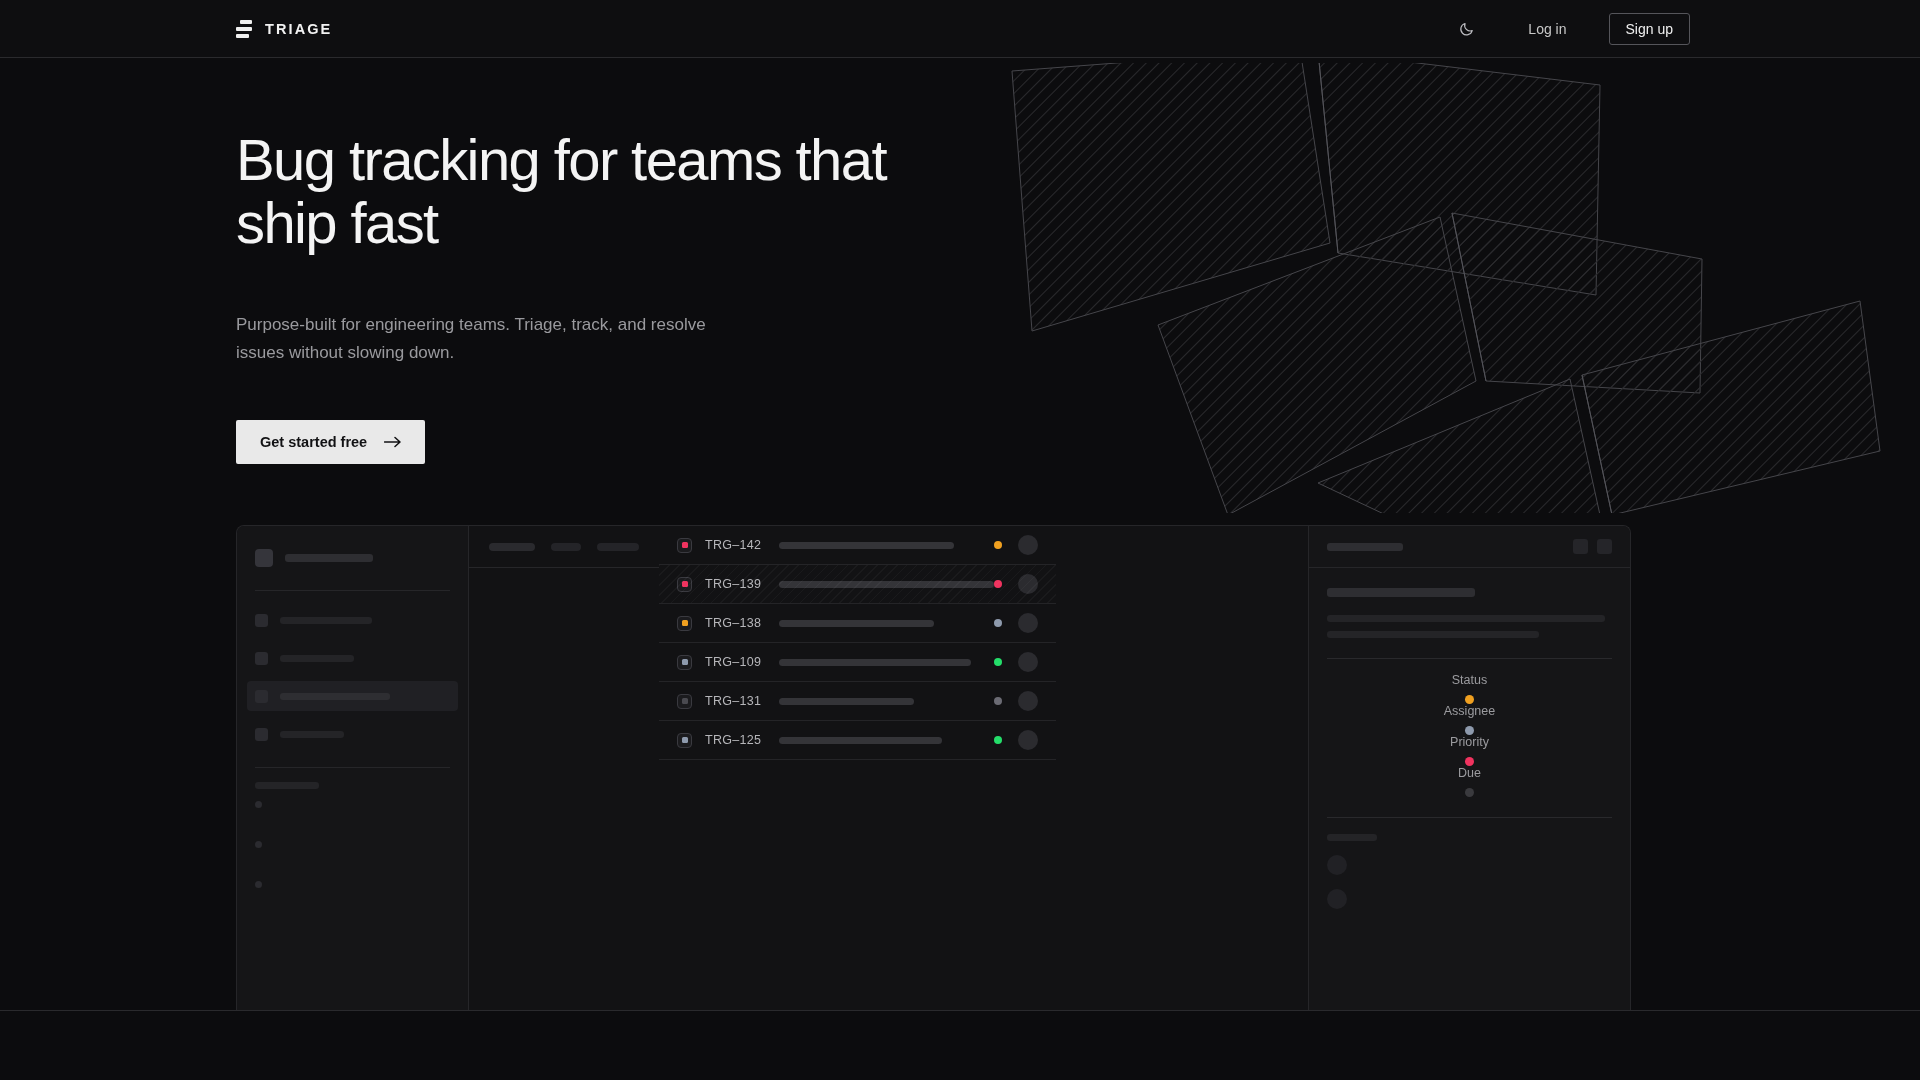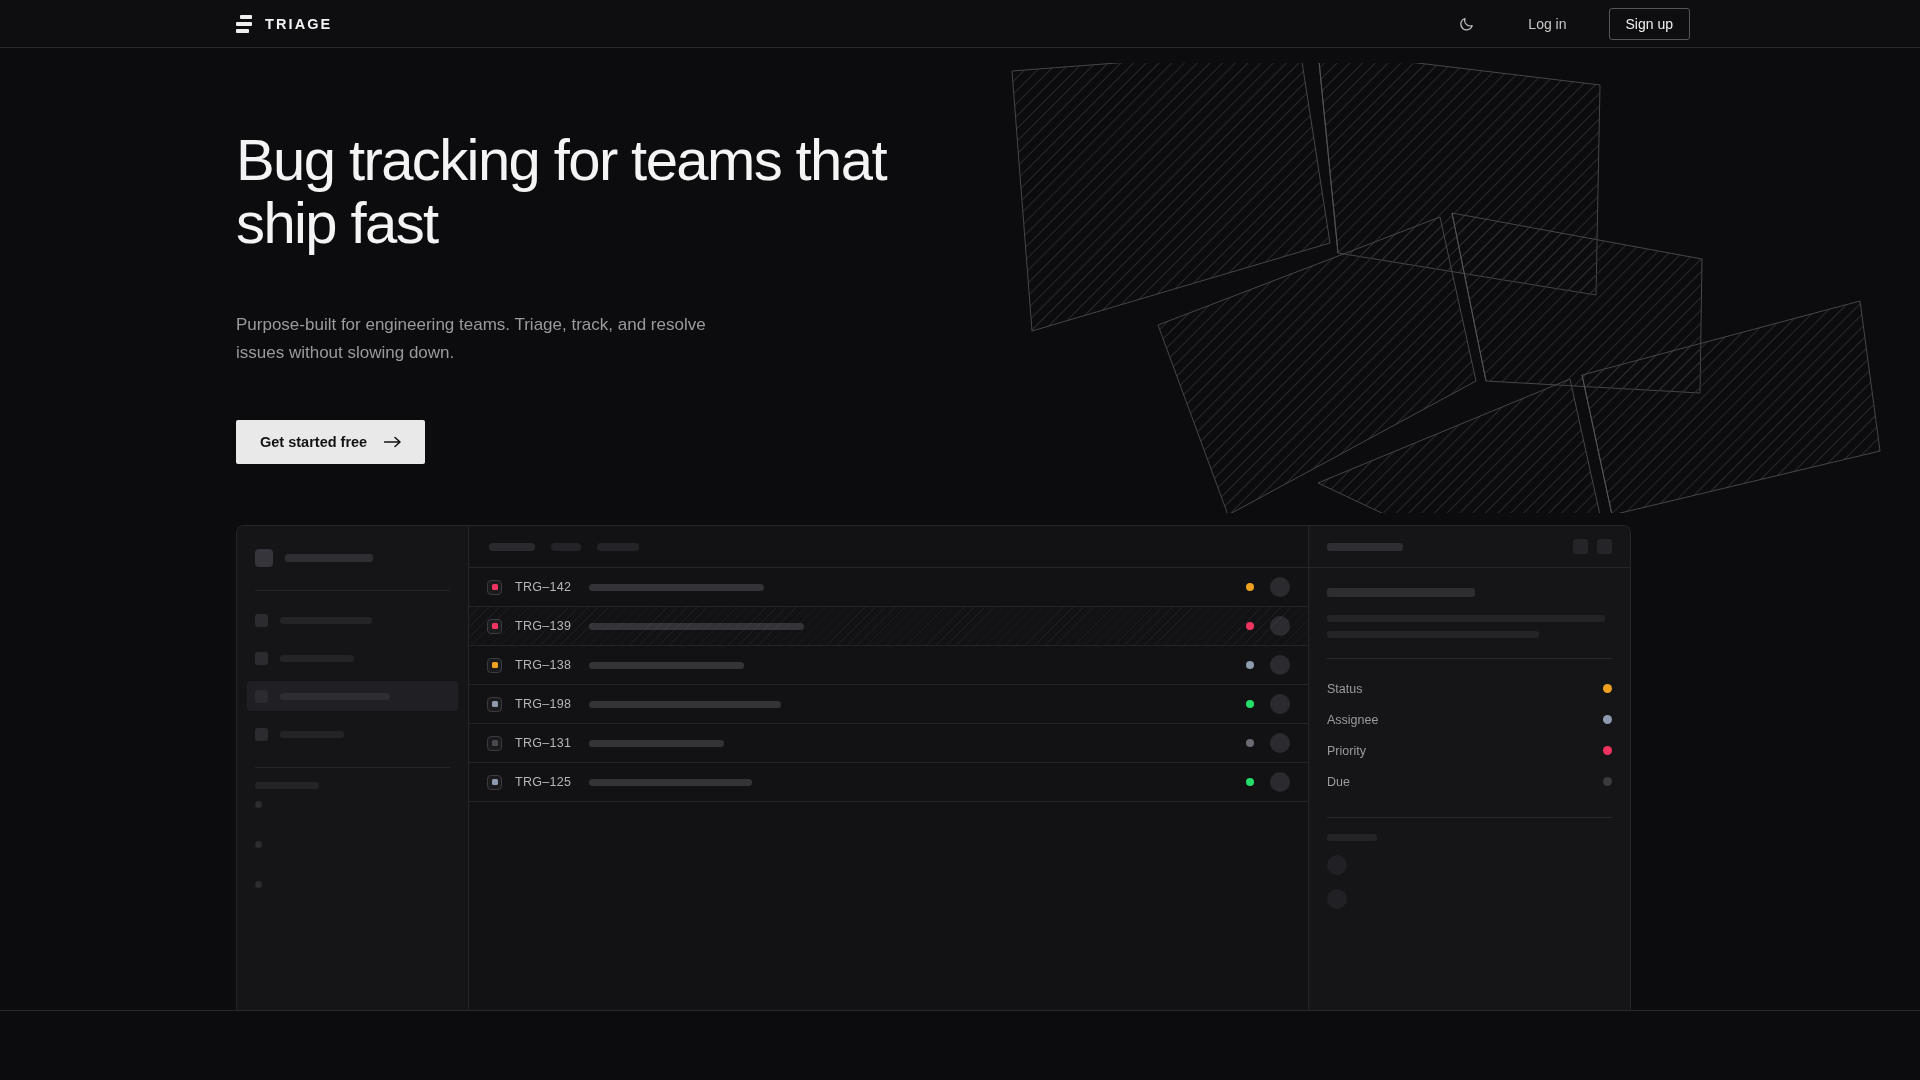--- a/index.html
+++ b/index.html
@@ -6,21 +6,21 @@
   html,body { width:1920px; height:1080px; overflow:hidden; }
   body {
     background:#0c0c0e;
     font-family:"Liberation Sans", sans-serif;
     color:#e8e8e8;
     -webkit-font-smoothing:antialiased;
   }
 
   
   .header{
-    position:absolute; top:0; left:0; width:1920px; height:48px;
+    position:absolute; top:0; left:0; width:1920px; height:58px;
     border-bottom:1px solid #2a2a2d;
     background:#0e0e10;
     display:flex; align-items:center;
   }
   .brand{
     position:absolute; left:236px; top:50%; transform:translateY(-50%);
     display:flex; align-items:center; gap:13px;
   }
   .logo-mark{ width:16px; height:18px; display:flex; flex-direction:column; justify-content:space-between; }
   .logo-mark i{ display:block; height:4px; background:#efefef; border-radius:1px; }
@@ -84,21 +84,21 @@
     border-radius:8px 8px 0 0;
     background:#151517;
     display:flex; overflow:hidden;
   }
   .m-sidebar{
     width:232px; flex:0 0 232px;
     border-right:1px solid #262629;
     padding:18px 18px 0 18px;
     background:#151517;
   }
-  .m-main{ flex:1; background:#121214; display:flex; flex-direction:column; }
+  .m-main{ flex:1; background:#121214; display:flex; }
   .m-detail{
     width:322px; flex:0 0 322px;
     border-left:1px solid #262629;
     background:#151517;
     display:flex; flex-direction:column;
   }
 
   .sk{ background:#2e2e32; border-radius:3px; display:block; }
   .sk-dim{ background:#242427; border-radius:3px; display:block; }
 
@@ -153,21 +153,21 @@
   .dt-head{
     height:42px; border-bottom:1px solid #262629;
     display:flex;align-items:center; padding:0 18px;
   }
   .dt-head-btns{ margin-left:auto; display:flex; gap:9px; }
   .dt-btn{ width:15px;height:15px;border-radius:3px;background:#252529; cursor:pointer; }
   .dt-body{ padding:20px 18px 0 18px; }
   .dt-div{ height:1px; background:#29292c; margin:20px 0 14px 0; }
   .dt-row{
     display:flex;align-items:center;justify-content:space-between;
-    height:31px; font-size:12.5px; color:#9b9b9f;
+    height:31px; font-size:12.5px; color:#9b9b9f;flex-direction:column;
   }
   .dt-dot{ width:9px;height:9px;border-radius:50%; display:block; }
   .dt-foot{ margin-top:16px; }
   .dt-av{ width:20px;height:20px;border-radius:50%;background:#212125;display:block;margin-top:14px; }
 
   .page-rule{
     position:absolute; left:0; top:1010px; width:1920px; height:1px; background:#2a2a2d;
   }
 </style>
 </head>
@@ -320,21 +320,21 @@
         <span class="row-right">
           <span class="row-status" style="background:#8e9aad"></span>
           <span class="row-av"></span>
         </span>
       </div>
 
       <div class="row">
         <span class="badge">
             <i style="background:#8e9aad"></i>
           </span>
-        <span class="row-id">TRG–198</span>
+        <span class="row-id">TRG–109</span>
         <span class="row-title" style="width:192px"></span>
         <span class="row-right">
           <span class="row-status" style="background:#24dd6a"></span>
           <span class="row-av"></span>
         </span>
       </div>
 
       <div class="row">
         <span class="badge">
             <i style="background:#4a4a50"></i>

